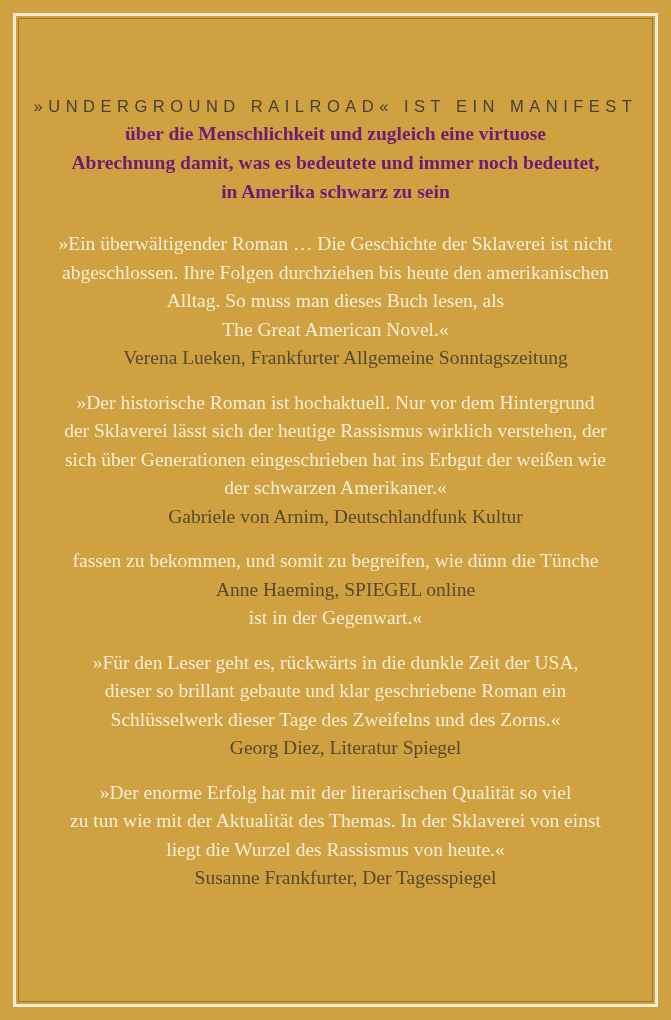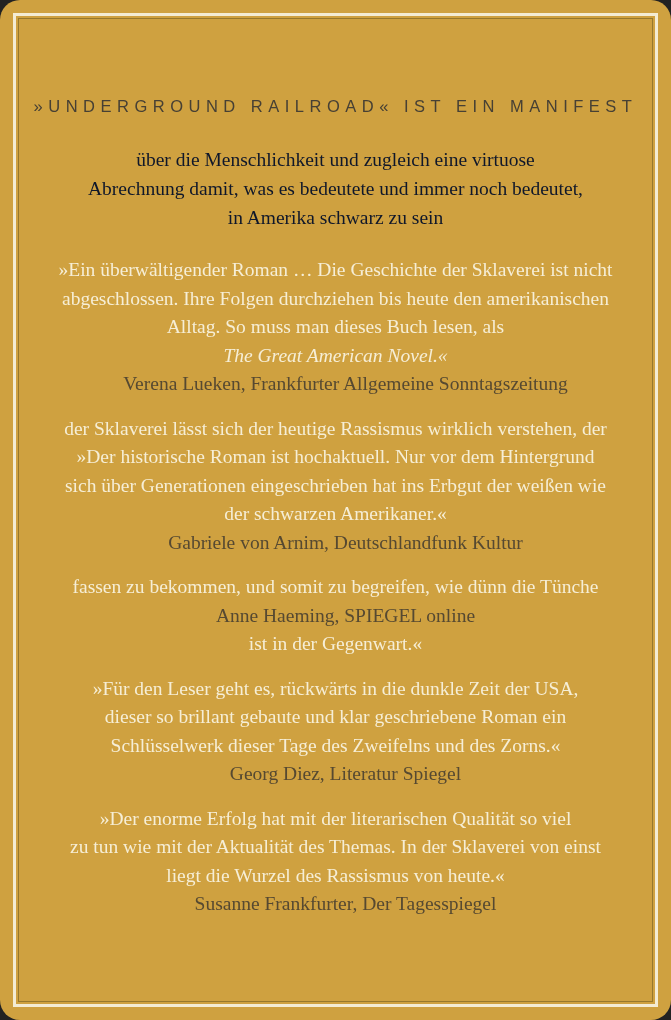--- a/index.html
+++ b/index.html
@@ -6,21 +6,20 @@
   body { background: #222; }
 
   .cover {
     position: relative;
     width: 671px;
     height: 1020px;
     margin: 0 auto;
     background: #cfa140;
     overflow: hidden;
     font-family: "Liberation Serif", serif;
-    border-radius: 20px;
   }
 
   
   .frame-outer {
     position: absolute;
     inset: 13px;
     border: 3px solid #f4ecd3;
     pointer-events: none;
   }
   .frame-inner {
@@ -40,36 +39,37 @@
     margin-top: 97px;
     font-family: "Liberation Sans", sans-serif;
     font-size: 16.5px;
     font-weight: 400;
     letter-spacing: 5.5px;
     color: #474034;
     white-space: nowrap;
   }
 
   .subtitle {
-    margin-top: 29px;
-    color: #0f172a;
+    margin-top: 3px;
+    color: #701a75;
+    font-weight: bold;
   }
 
   .line {
     font-size: 19.5px;
     line-height: 28.5px;
     white-space: nowrap;
   }
   .subtitle .line { line-height: 29px; }
 
   .quote-block { margin-top: 16px; }
   .quote-block.first { margin-top: 24px; }
 
   .q-line { color: #f6eed6; }
-  .q-line.italic { font-style: italic; }
+  .q-line.italic { }
 
   .attr-line { color: #564931; margin-left: 20px; }
 </style>
 </head>
 <body>
 
 <div class="cover">
   <div class="frame-outer"></div>
   <div class="frame-inner"></div>
 
@@ -85,22 +85,22 @@
 
     <div class="quote-block first">
       <div class="line q-line">»Ein überwältigender Roman … Die Geschichte der Sklaverei ist nicht</div>
       <div class="line q-line">abgeschlossen. Ihre Folgen durchziehen bis heute den amerikanischen</div>
       <div class="line q-line">Alltag. So muss man dieses Buch lesen, als</div>
       <div class="line q-line italic">The Great American Novel.«</div>
       <div class="line attr-line">Verena Lueken, Frankfurter Allgemeine Sonntagszeitung</div>
     </div>
 
     <div class="quote-block">
+      <div class="line q-line">»Der historische Roman ist hochaktuell. Nur vor dem Hintergrund</div>
       <div class="line q-line">der Sklaverei lässt sich der heutige Rassismus wirklich verstehen, der</div>
-      <div class="line q-line">»Der historische Roman ist hochaktuell. Nur vor dem Hintergrund</div>
       <div class="line q-line">sich über Generationen eingeschrieben hat ins Erbgut der weißen wie</div>
       <div class="line q-line">der schwarzen Amerikaner.«</div>
       <div class="line attr-line">Gabriele von Arnim, Deutschlandfunk Kultur</div>
     </div>
 
     <div class="quote-block">
       <div class="line q-line">fassen zu bekommen, und somit zu begreifen, wie dünn die Tünche</div>
       <div class="line attr-line">Anne Haeming, SPIEGEL online</div>
       <div class="line q-line">ist in der Gegenwart.«</div>
     </div>

